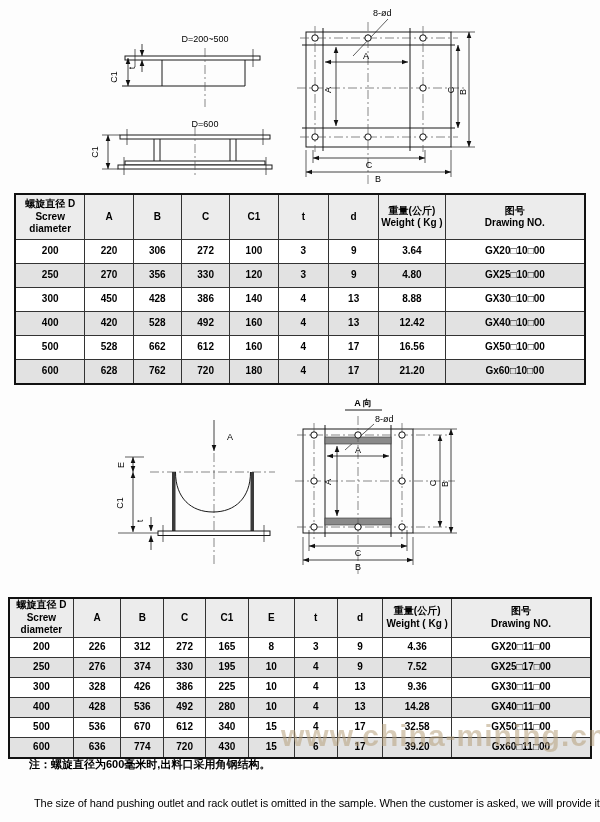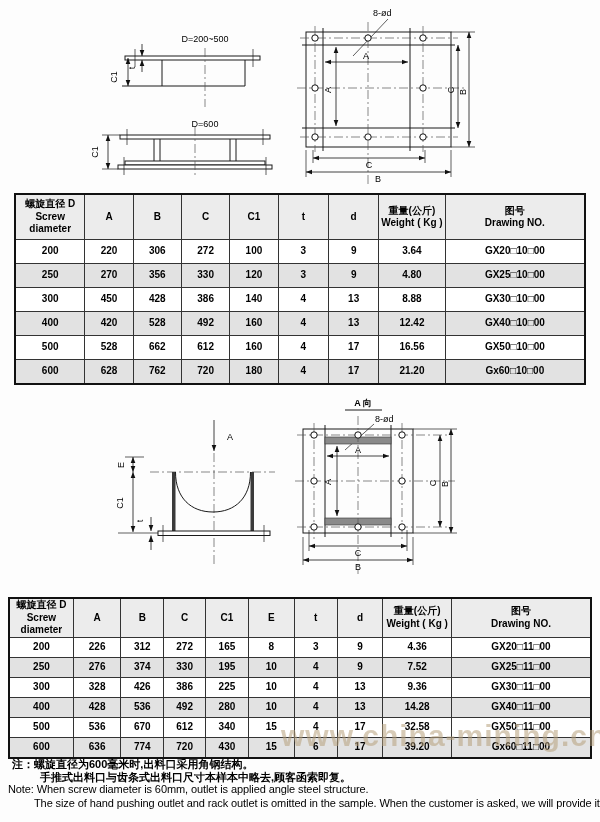--- a/index.html
+++ b/index.html
@@ -324,21 +324,21 @@
           <tr>
             <td>250</td>
             <td>276</td>
             <td>374</td>
             <td>330</td>
             <td>195</td>
             <td>10</td>
             <td>4</td>
             <td>9</td>
             <td>7.52</td>
-            <td>GX25□11□00</td>
+            <td>GX25□17□00</td>
           </tr>
           <tr>
             <td>300</td>
             <td>328</td>
             <td>426</td>
             <td>386</td>
             <td>225</td>
             <td>10</td>
             <td>4</td>
             <td>13</td>
@@ -378,20 +378,18 @@
             <td>15</td>
             <td>6</td>
             <td>17</td>
             <td>39.20</td>
             <td>Gx60□11□00</td>
           </tr>
         </tbody>
     </table>
   </div>
 
-  <div class="note note-zh" style="left:12px;top:757px;">注：螺旋直径为600毫米时,出料口采用角钢结构。</div>
-  <div class="note note-zh" style="left:40px;top:770px;">手推式出料口与齿条式出料口尺寸本样本中略去,顾客函索即复。</div>
-  <div class="note note-en" style="left:8px;top:783px;">Note: When screw diameter is 60mm, outlet is applied angle steel structure.</div>
+  <div class="note note-zh" style="left:29px;top:757px;">注：螺旋直径为600毫米时,出料口采用角钢结构。</div>
   <div class="note note-en" style="left:34px;top:797px;">The size of hand pushing outlet and rack outlet is omitted in the sample. When the customer is asked, we will provide it.</div>
 
   <div class="wm-line wm-site">www.china-mining.cn</div>
 
 </div>
 
 </body></html>

